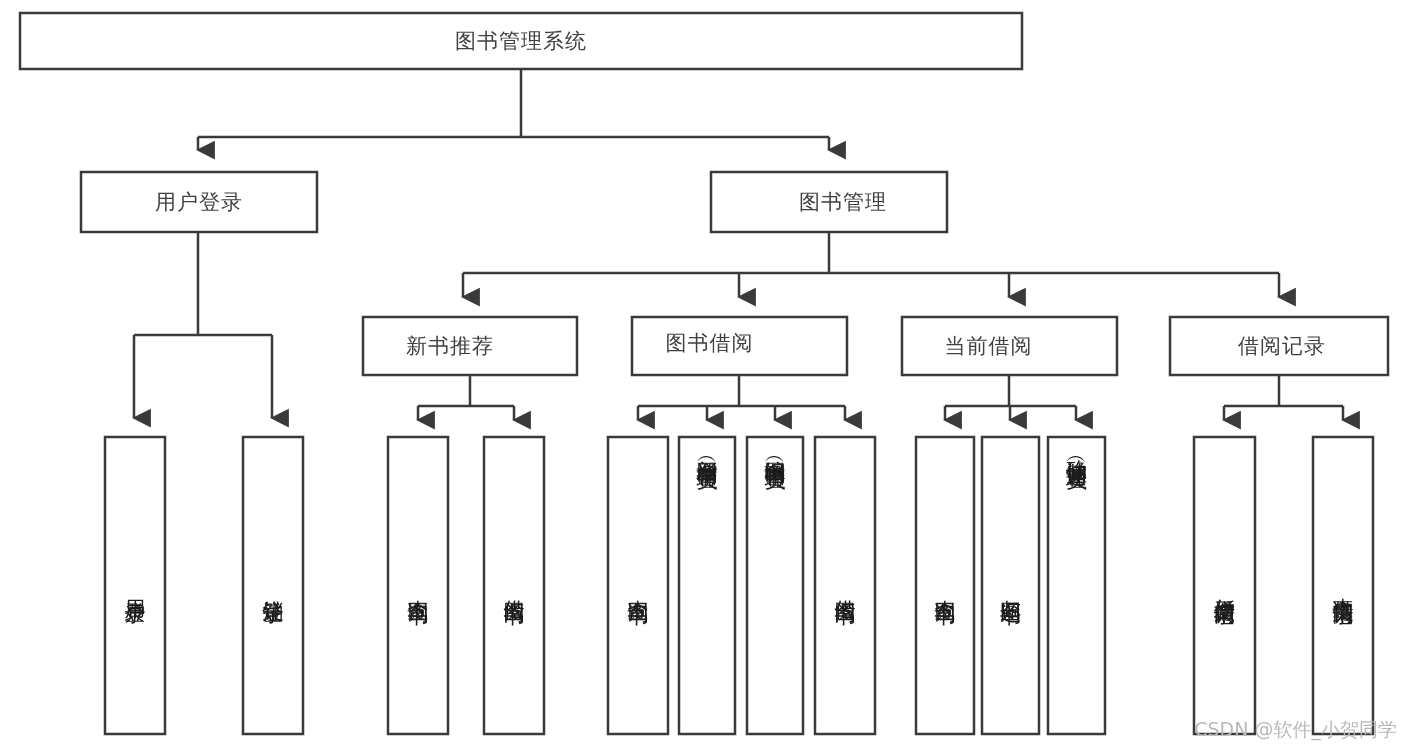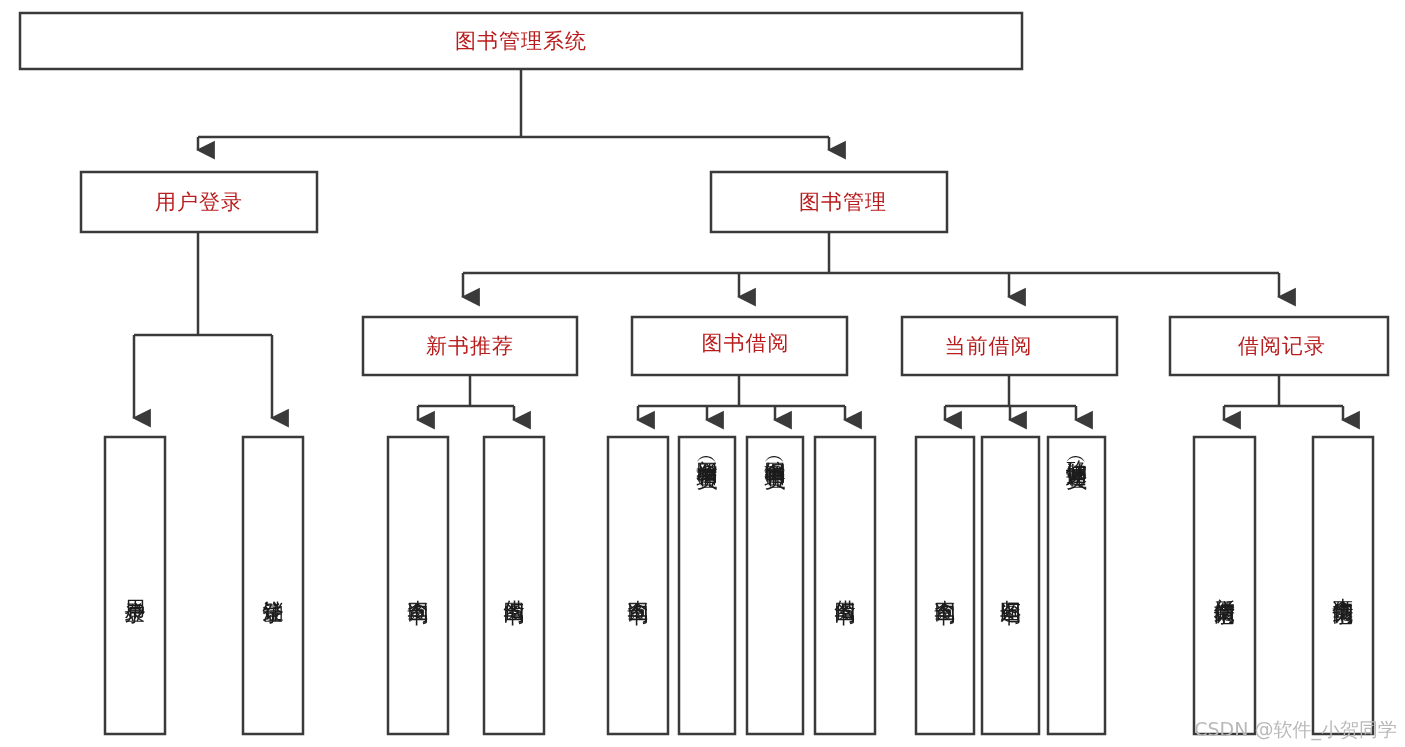--- a/index.html
+++ b/index.html
@@ -56,21 +56,21 @@
     color: #1c1c1c;
     white-space: nowrap;
   }
   .hlabel-box {
     position: absolute;
     display: flex;
     align-items: center;
     justify-content: center;
     pointer-events: none;
     font-size: 21px;
-    color: #b91c1c;
+    color: #404040;
     letter-spacing: 1px;
   }
   #watermark {
     position: absolute;
     right: 8px;
     bottom: 4px;
     font-family: "DejaVu Sans", "Liberation Sans", sans-serif;
     font-size: 19px;
     color: #b9b9b9;
     white-space: nowrap;
@@ -170,22 +170,22 @@
 
     <rect class="node-rect" x="1194" y="437" width="61" height="297"></rect>
     <rect class="node-rect" x="1313" y="437" width="60" height="297"></rect>
   </svg>
 
   <div class="hlabel-box" style="left:20px; top:13px; width:1002px; height:56px;">图书管理系统</div>
 
   <div class="hlabel-box" style="left:81px; top:172px; width:236px; height:60px;">用户登录</div>
   <div class="hlabel-box" style="left:711px; top:172px; width:264px; height:60px;">图书管理</div>
 
-  <div class="hlabel-box" style="left:363px; top:317px; width:214px; height:58px;">新书推荐</div>
-  <div class="hlabel-box" style="left:638px; top:317px; width:215px; height:52px;">图书借阅</div>
+  <div class="hlabel-box" style="left:343px; top:317px; width:214px; height:58px;">新书推荐</div>
+  <div class="hlabel-box" style="left:602px; top:317px; width:215px; height:52px;">图书借阅</div>
   <div class="hlabel-box" style="left:902px; top:317px; width:173px; height:58px;">当前借阅</div>
   <div class="hlabel-box" style="left:1170px; top:317px; width:224px; height:58px;">借阅记录</div>
 
   <div class="vlabel-box" style="left:105px; top:437px; width:60px; height:297px;">
     <span class="vlabel-text">用户登录</span>
   </div>
   <div class="vlabel-box" style="left:243px; top:437px; width:60px; height:297px;">
     <span class="vlabel-text">注销登录</span>
   </div>
 

